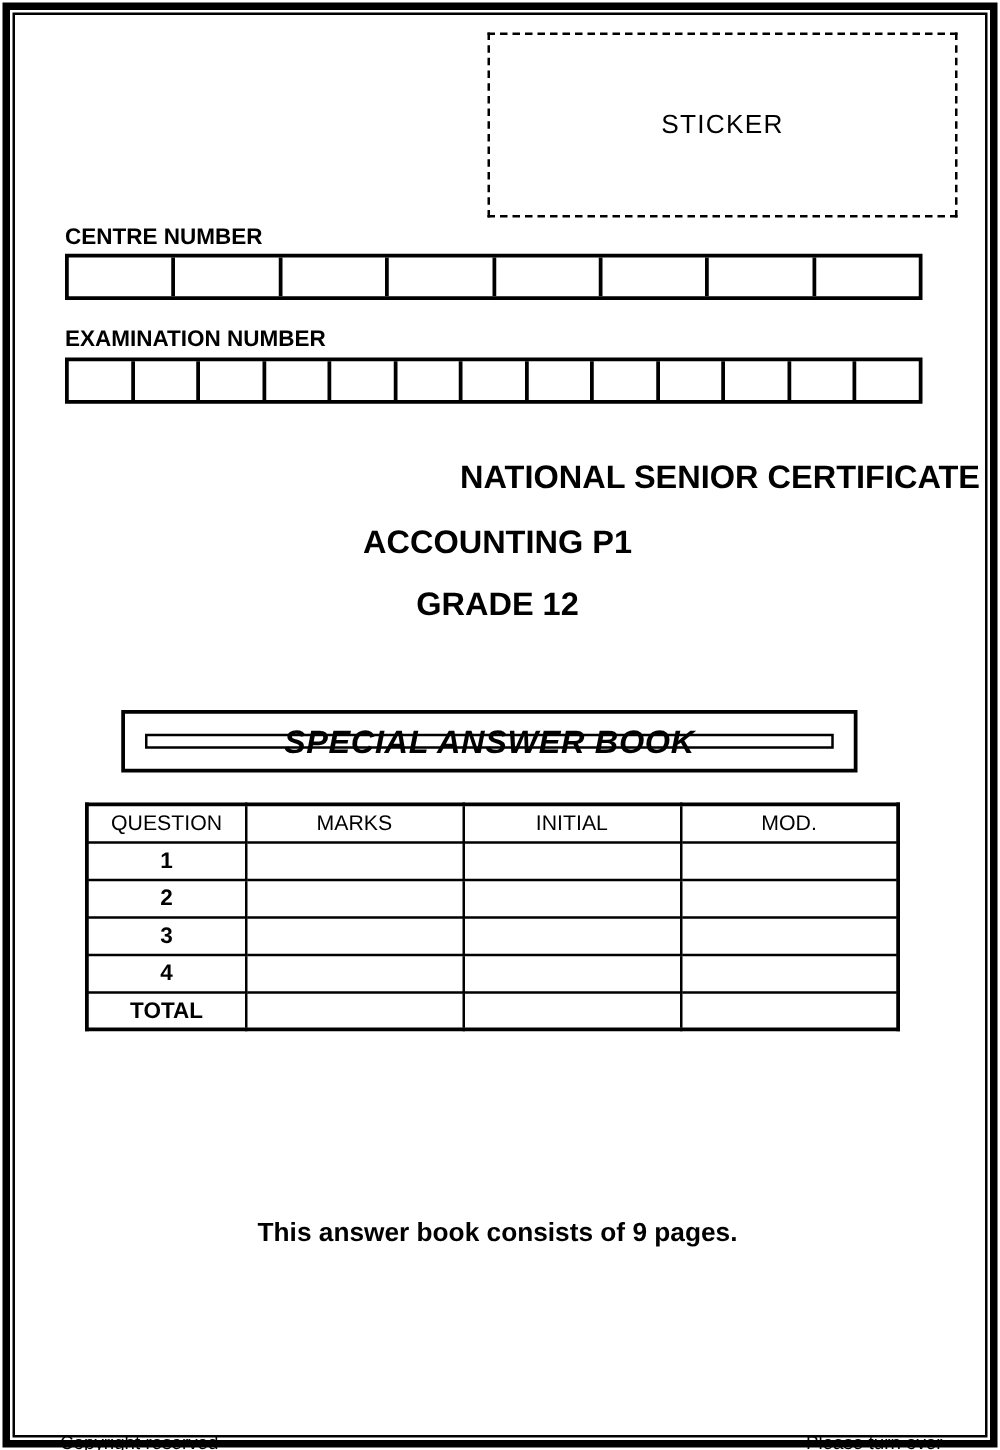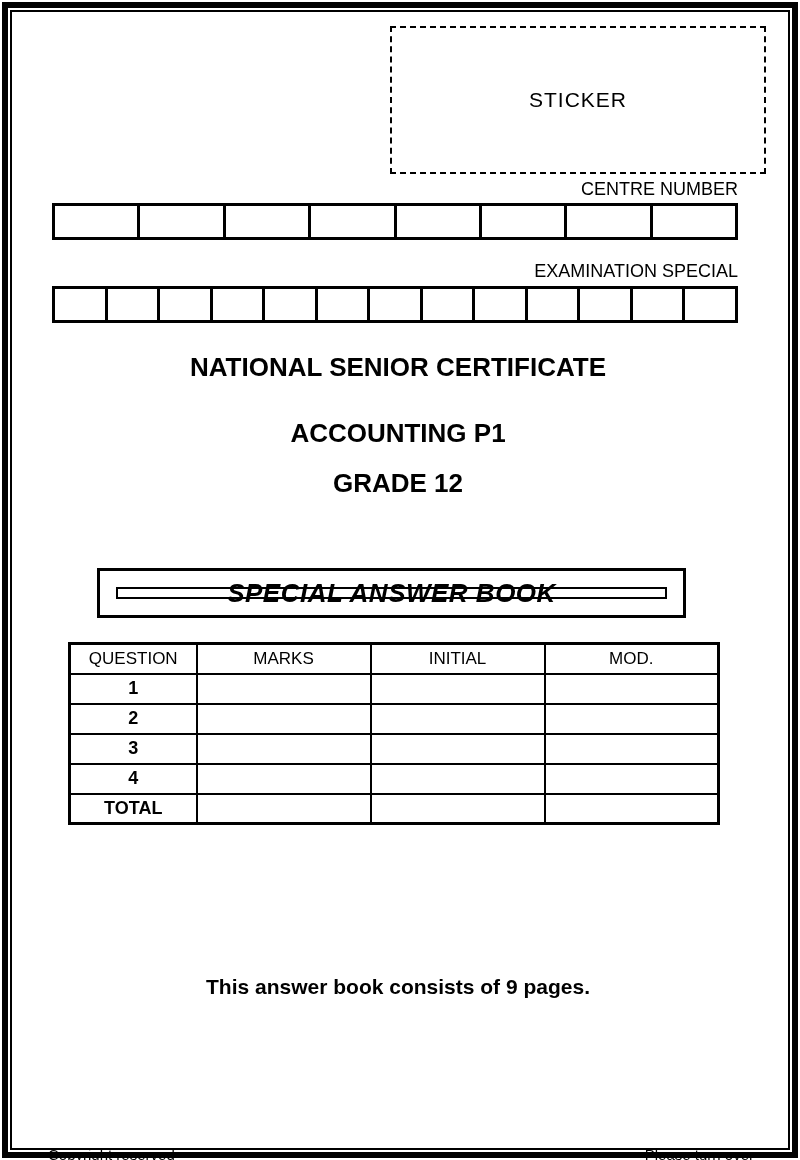--- a/index.html
+++ b/index.html
@@ -26,40 +26,40 @@
   .sticker-box {
     position: absolute; left: 378px; top: 14px;
     width: 376px; height: 148px;
     border: 2px dashed #000;
     display: flex; align-items: center; justify-content: center;
   }
   .sticker-box span { font-size: 21px; letter-spacing: 1px; }
   
   .num-label {
     position: absolute; left: 40px; width: 686px;
-    text-align: right; font-weight: normal; font-size: 18px;
+    text-align: left; font-weight: bold; font-size: 18px;
   }
   .num-label.centre { top: 167px; }
   .num-label.exam   { top: 249px; }
   
   .num-grid {
     position: absolute; left: 40px; width: 686px; height: 37px;
     border: 3px solid #000;
     display: flex;
   }
   .num-grid.centre-grid { top: 191px; }
   .num-grid.exam-grid   { top: 274px; }
   .grid-cell { flex: 1; border-right: 3px solid #000; }
   .grid-cell:last-child { border-right: none; }
   
   .title {
     position: absolute; left: 0; width: 772px;
     text-align: center; font-weight: bold; font-size: 26px;
   }
-  .title.t1 { top: 340px; }
+  .title.t1 { top: 354px; text-align: right; }
   .title.t2 { top: 406px; }
   .title.t3 { top: 456px; }
   .title.t4 { top: 506px; }
   
   .sab-outer {
     position: absolute; left: 85px; top: 556px;
     width: 589px; height: 50px;
     border: 3px solid #000;
     padding: 16px;
   }
@@ -111,21 +111,21 @@
         <div class="grid-cell"></div>
         <div class="grid-cell"></div>
         <div class="grid-cell"></div>
         <div class="grid-cell"></div>
         <div class="grid-cell"></div>
         <div class="grid-cell"></div>
         <div class="grid-cell"></div>
         <div class="grid-cell"></div>
       </div>
 
-    <div class="num-label exam">EXAMINATION SPECIAL</div>
+    <div class="num-label exam">EXAMINATION NUMBER</div>
     <div class="num-grid exam-grid">
         <div class="grid-cell"></div>
         <div class="grid-cell"></div>
         <div class="grid-cell"></div>
         <div class="grid-cell"></div>
         <div class="grid-cell"></div>
         <div class="grid-cell"></div>
         <div class="grid-cell"></div>
         <div class="grid-cell"></div>
         <div class="grid-cell"></div>

